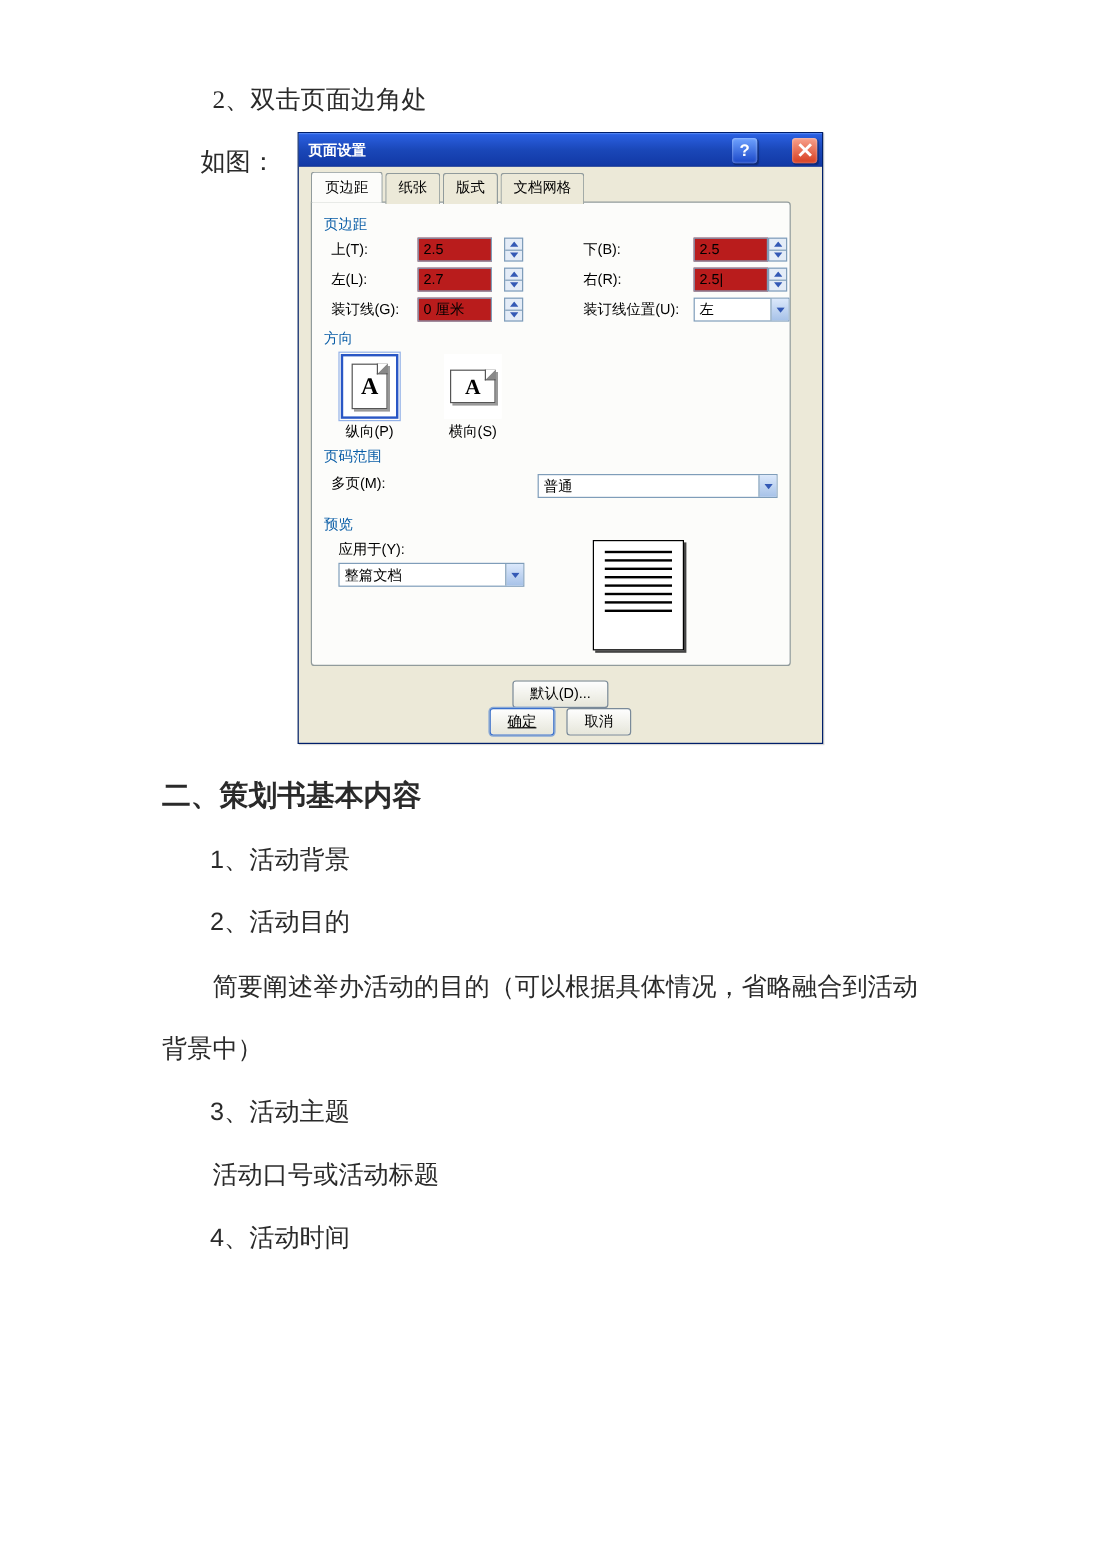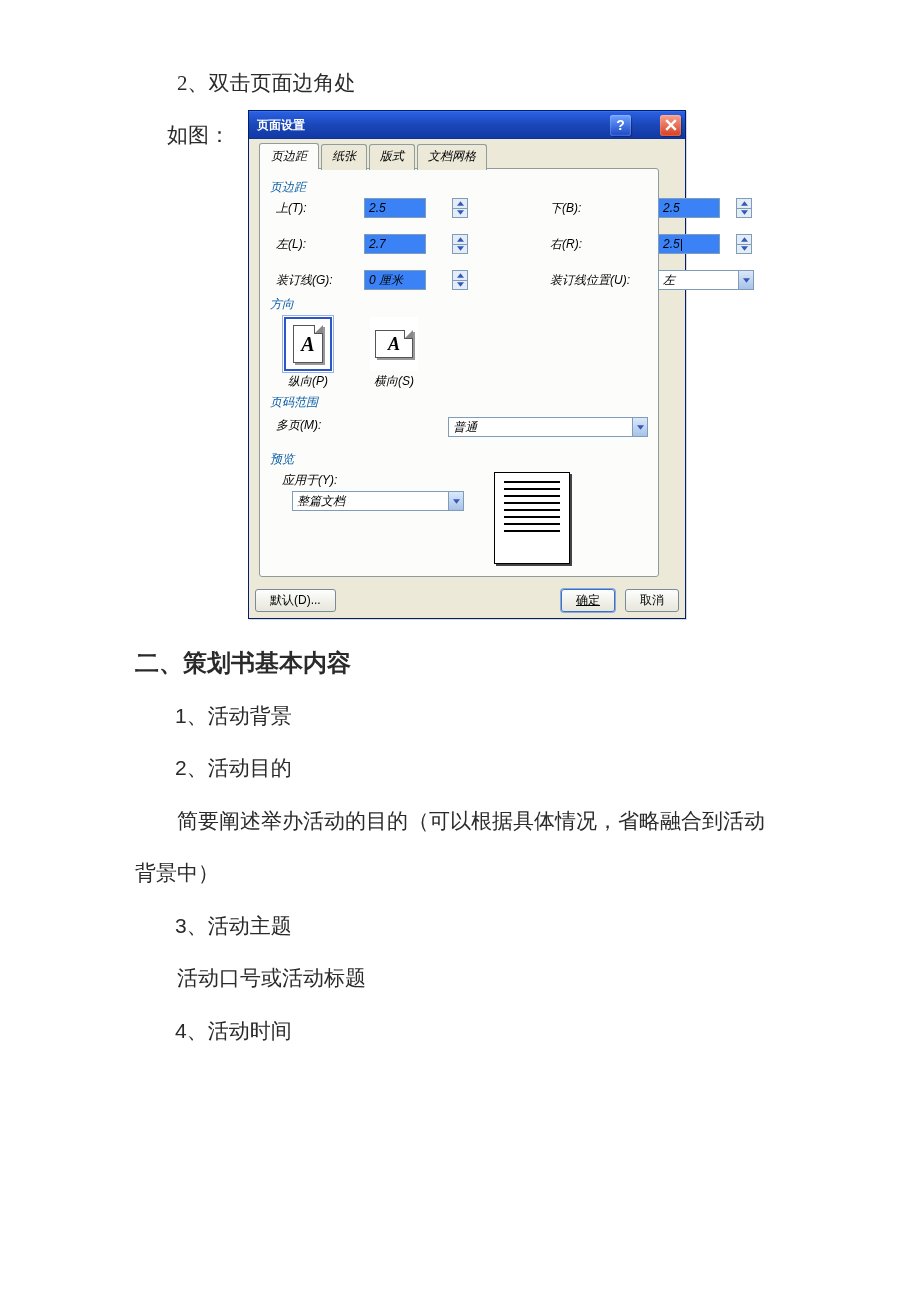--- a/index.html
+++ b/index.html
@@ -23,44 +23,43 @@
   }
   .titlebar .spacer { flex: 1; }
   .tb-btn {
     width: 21px; height: 21px; margin-left: 3px; border-radius: 3px; display: flex; align-items: center; justify-content: center;
     font-family: Tahoma, sans-serif; font-weight: 700; box-shadow: inset 0 0 2px rgba(255,255,255,.6),1px 1px 1px rgba(0,0,0,.3);
   }
   .help-btn { background: linear-gradient(180deg,#6fa3ff,#1a47c8); color:#fff; font-size:14px; }
   .close-btn { background: linear-gradient(180deg,#f8a28d,#d73d1f); color:#fff; }
   .close-btn svg { width:12px; height:12px; }
 
-  .dlg-body { padding: 4px 26px 8px 10px; font-style: italic; }
+  .dlg-body { padding: 4px 26px 8px 10px; }
   .tabs { display:flex; gap:2px; position:relative; border-bottom:0; }
   .tab {
     padding: 3px 10px; background:#ece9d8; border:1px solid #919b9c; border-bottom:none;
     border-radius: 3px 3px 0 0; font-size:12px; position:relative; top:1px;
   }
   .tab.active { background:#fcfcfa; border-color:#919b9c; z-index:2; padding:4px 11px 4px; top:0; }
   .tab-pane {
     background:#fcfcfa; border:1px solid #919b9c; border-radius:0 3px 3px 3px; padding:6px 10px 12px; margin-top:-1px;
   }
 
   .group-title { color:#0b5ea7; font-size:12px; margin: 4px 0 2px; }
   .margins-grid {
     display:grid;
     grid-template-columns: 72px 72px 18px 48px 92px 62px 18px;
     column-gap: 0;
     row-gap: 5px;
     align-items:center;
     margin: 2px 0 6px 6px;
     font-size:12px;
-    gap:16px;
   }
   .in-text {
-    height:20px; background:#3b82f6; border:1px solid #7f9db9; padding:0 4px; font-size:12px; line-height:18px;
+    height:20px; background:#b91c1c; border:1px solid #7f9db9; padding:0 4px; font-size:12px; line-height:18px;
     width: 62px;
   }
   .spin {
     height:20px; width:16px; border:1px solid #7f9db9; background:#e4ecf7; display:flex; flex-direction:column;
   }
   .spin div { flex:1; display:flex; align-items:center; justify-content:center; }
   .spin svg { width:7px; height:5px; }
   .spin .up { border-bottom:1px solid #7f9db9; }
   .dd {
     height:20px; background:#fff; border:1px solid #7f9db9; display:flex; align-items:center; justify-content:space-between;
@@ -95,21 +94,21 @@
 
   .preview-row { display:flex; align-items:flex-start; gap:48px; margin:4px 0 0 6px; }
   .preview-col { font-size:12px; }
   .preview-page {
     width:76px; height:92px; border:1px solid #000; background:#fff; padding:8px 9px;
     display:flex; flex-direction:column; gap:5px;
     box-shadow: 2px 2px 0 #444;
   }
   .preview-page .line { height:2px; background:#000; }
 
-  .btn-row { display:flex; align-items:center; justify-content:space-between; padding:4px 6px 6px; }
+  .btn-row { display:flex; align-items:center; justify-content:space-between; padding:4px 6px 6px;flex-direction:column; }
   .xp-btn {
     height:23px; padding:0 14px; font-size:12px; background:linear-gradient(180deg,#fefefe,#e6e6da);
     border:1px solid #7a8a99; border-radius:3px; box-shadow: inset 0 0 1px #fff;
   }
   .xp-btn.primary { border-color:#3a70cc; box-shadow: 0 0 0 1px #89a9d6, inset 0 0 1px #fff; text-decoration: underline; }
   .right-btns { display:flex; gap:10px; }
   .lbl { font-size:12px; }
   .gap { width:14px; }
 </style>
 </head>
@@ -260,21 +259,21 @@
                     <path d="M0 0 L4 5 L8 0 Z" fill="#3459b5"></path>
                   </svg>
                 </span>
             </div>
           </div>
 
           <div class="group-title" style="margin-top:14px">预览</div>
           <div class="preview-row">
             <div class="preview-col" style="width:170px">
               <div class="lbl" style="margin:0 0 2px 6px">应用于(Y):</div>
-              <div class="dd" style="width:172px;margin-left:16px">
+              <div class="dd" style="width:155px;margin-left:6px">
                 <span>整篇文档</span>
                 <span class="dd-btn">
                     <svg viewBox="0 0 8 5">
                       <path d="M0 0 L4 5 L8 0 Z" fill="#3459b5"></path>
                     </svg>
                   </span>
               </div>
             </div>
             <div class="preview-page">
               <div class="line"></div>

